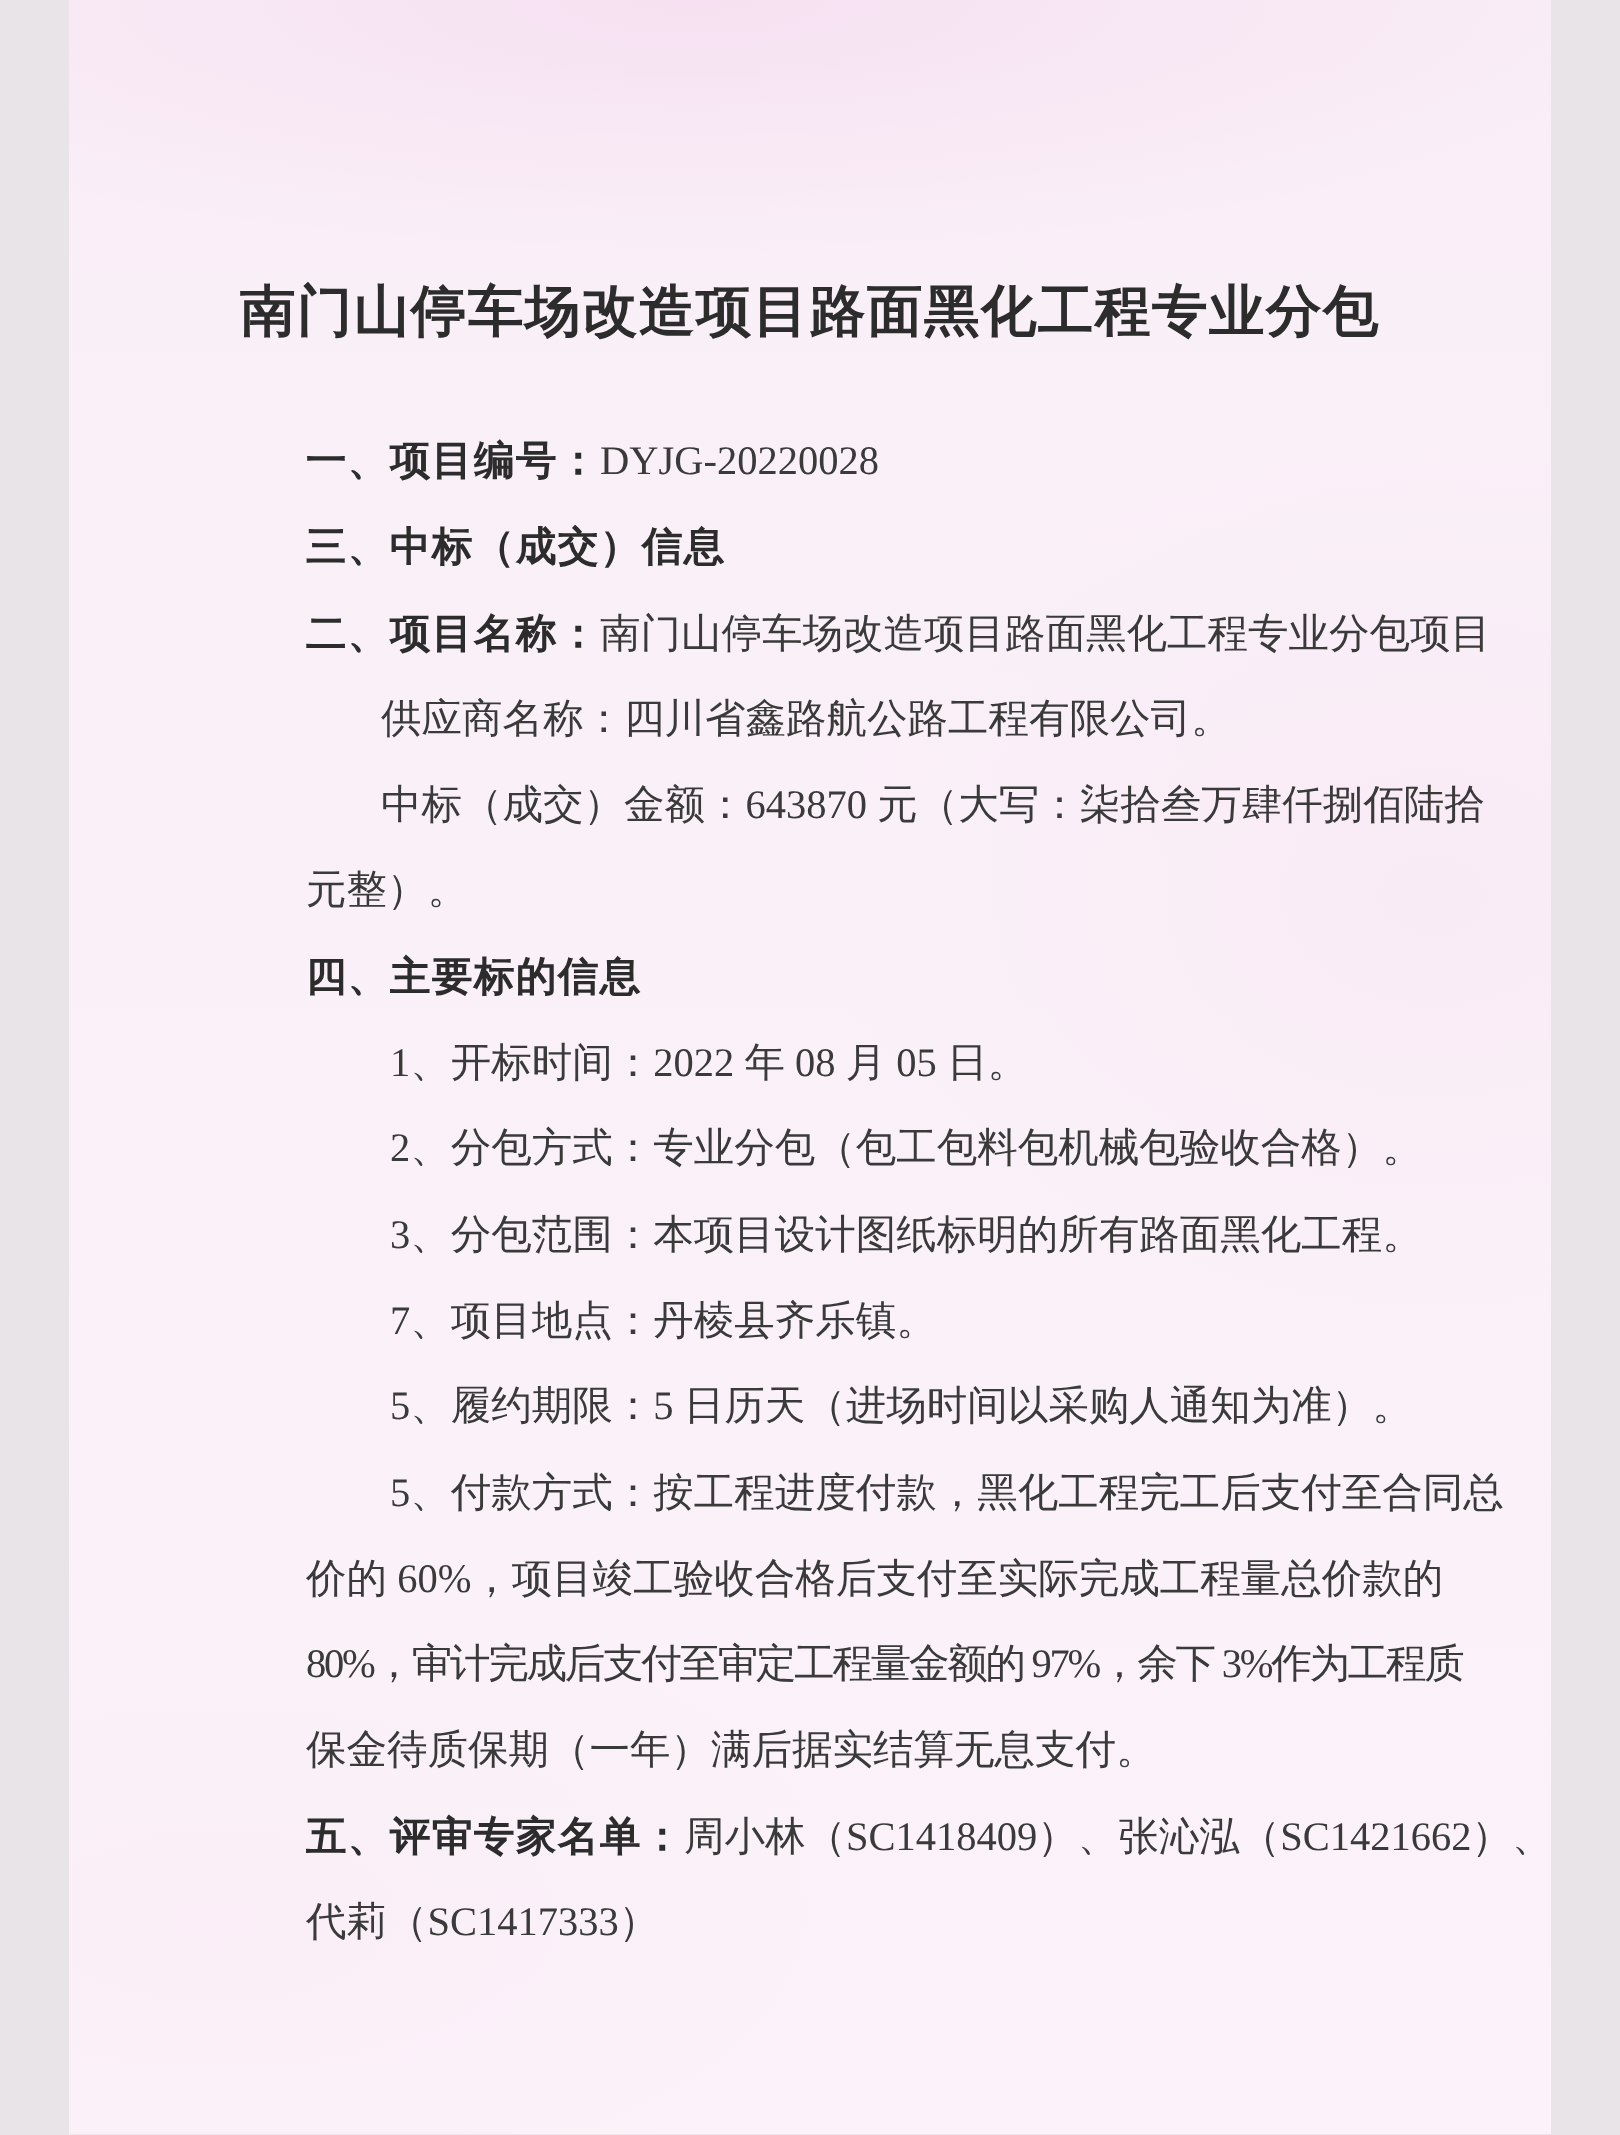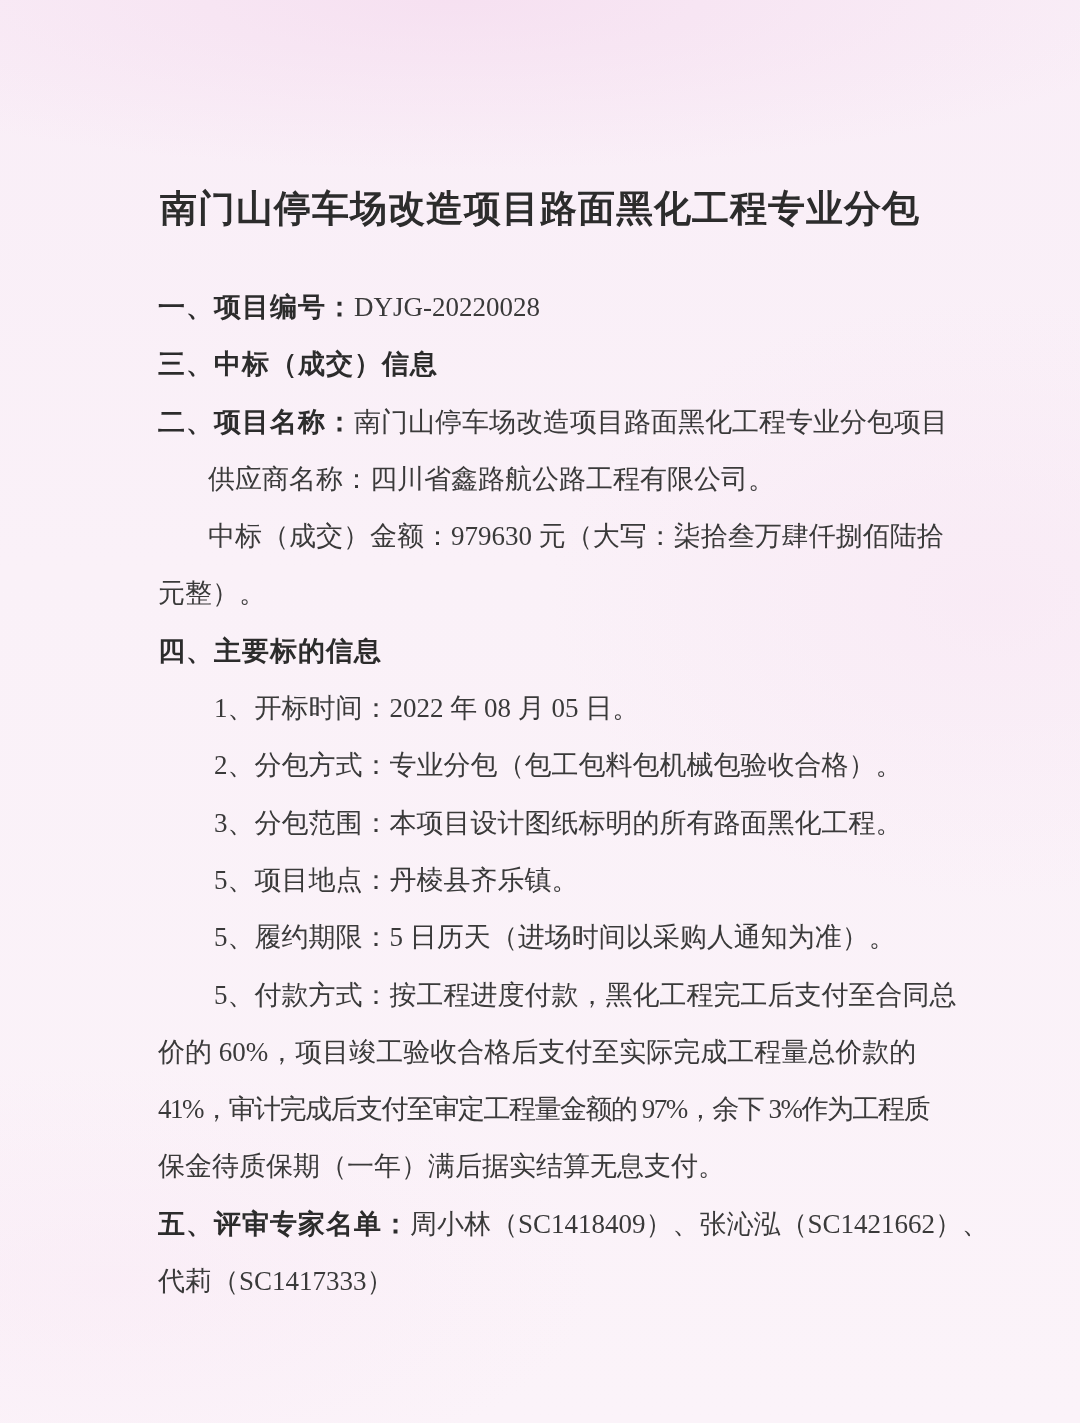--- a/index.html
+++ b/index.html
@@ -1,19 +1,19 @@
 <!DOCTYPE html>
 <html><head>
 <meta charset="utf-8">
 <style>
   html,body{margin:0;padding:0;}
   body{background:#e9e4e8;}
   .page{
     position:relative;
-    width:1080px;height:1423px;
+    width:988px;height:1423px;
     margin:0 auto;
     overflow:hidden;
     background:
       radial-gradient(90% 16% at 42% 0%, rgba(243,211,235,.50), rgba(243,211,235,0) 75%),
       radial-gradient(55% 28% at 92% 42%, rgba(247,227,242,.45), rgba(247,227,242,0) 75%),
       radial-gradient(60% 20% at 10% 90%, rgba(248,229,243,.35), rgba(248,229,243,0) 75%),
       linear-gradient(180deg,#f9eef7 0%,#faf1f8 40%,#fbf3f9 100%);
     color:#3a3a3a;
   }
   .title{
@@ -69,21 +69,21 @@
     <div class="line">
       <span class="lbl">二、项目名称：</span><span class="txt">南门山停车场改造项目路面黑化工程专业分包项目</span>
     </div>
 
     <div class="line indent-a">
       <span class="txt">供应商名称：四川省鑫路航公路工程有限公司。</span>
     </div>
 
 
     <div class="line indent-a">
-      <span class="txt">中标（成交）金额：979630 元（大写：柒拾叁万肆仟捌佰陆拾</span>
+      <span class="txt">中标（成交）金额：643870 元（大写：柒拾叁万肆仟捌佰陆拾</span>
     </div>
 
     <div class="line">
       <span class="txt">元整）。</span>
     </div>
 
     <div class="line">
       <span class="lbl">四、主要标的信息</span><span class="txt"></span>
     </div>
 
@@ -93,37 +93,37 @@
 
     <div class="line indent-b">
       <span class="txt">2、分包方式：专业分包（包工包料包机械包验收合格）。</span>
     </div>
 
     <div class="line indent-b">
       <span class="txt">3、分包范围：本项目设计图纸标明的所有路面黑化工程。</span>
     </div>
 
     <div class="line indent-b">
-      <span class="txt">5、项目地点：丹棱县齐乐镇。</span>
+      <span class="txt">7、项目地点：丹棱县齐乐镇。</span>
     </div>
 
     <div class="line indent-b">
       <span class="txt">5、履约期限：5 日历天（进场时间以采购人通知为准）。</span>
     </div>
 
     <div class="line indent-b">
       <span class="txt">5、付款方式：按工程进度付款，黑化工程完工后支付至合同总</span>
     </div>
 
     <div class="line">
       <span class="txt">价的 60%，项目竣工验收合格后支付至实际完成工程量总价款的</span>
     </div>
 
     <div class="line neg">
-      <span class="txt">41%，审计完成后支付至审定工程量金额的 97%，余下 3%作为工程质</span>
+      <span class="txt">80%，审计完成后支付至审定工程量金额的 97%，余下 3%作为工程质</span>
     </div>
 
     <div class="line">
       <span class="txt">保金待质保期（一年）满后据实结算无息支付。</span>
     </div>
 
     <div class="line">
       <span class="lbl">五、评审专家名单：</span><span class="txt">周小林（SC1418409）、张沁泓（SC1421662）、</span>
     </div>
 

